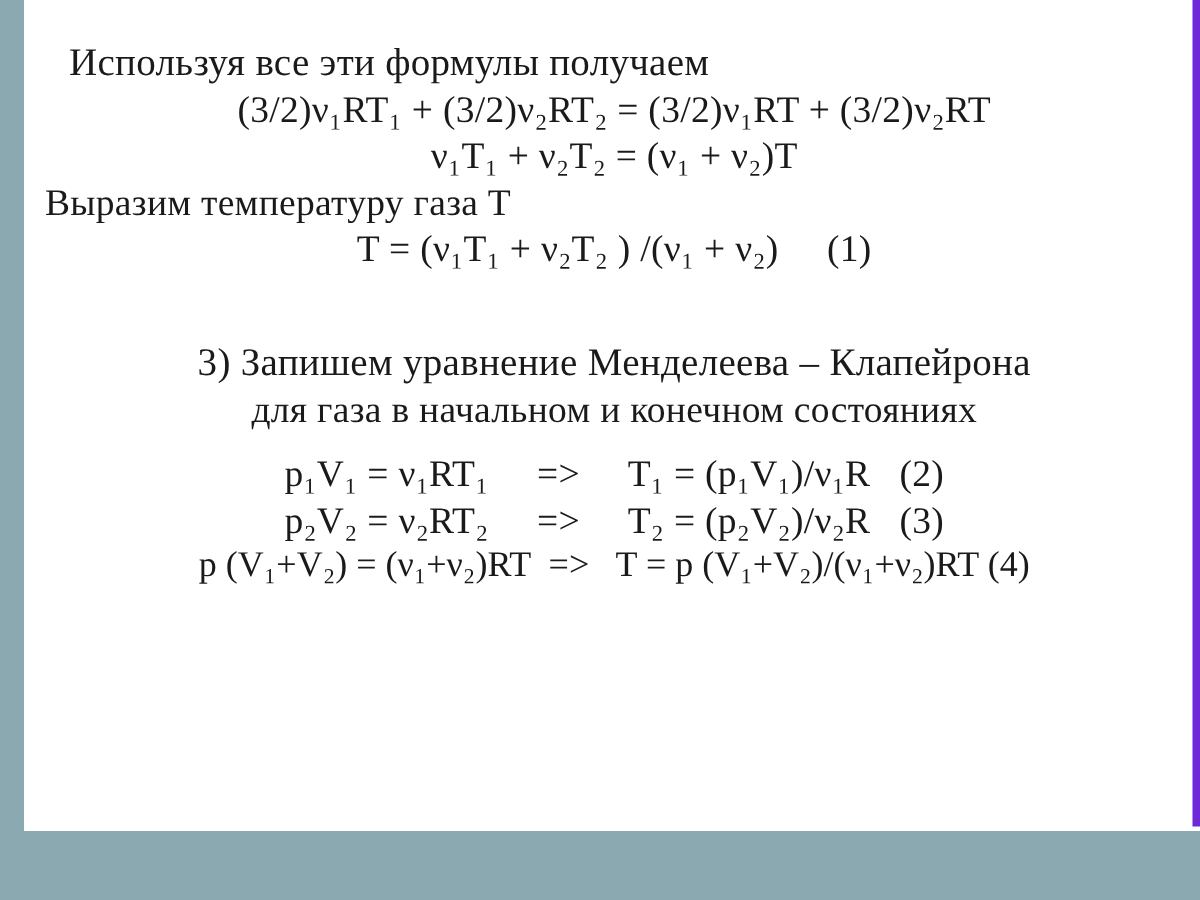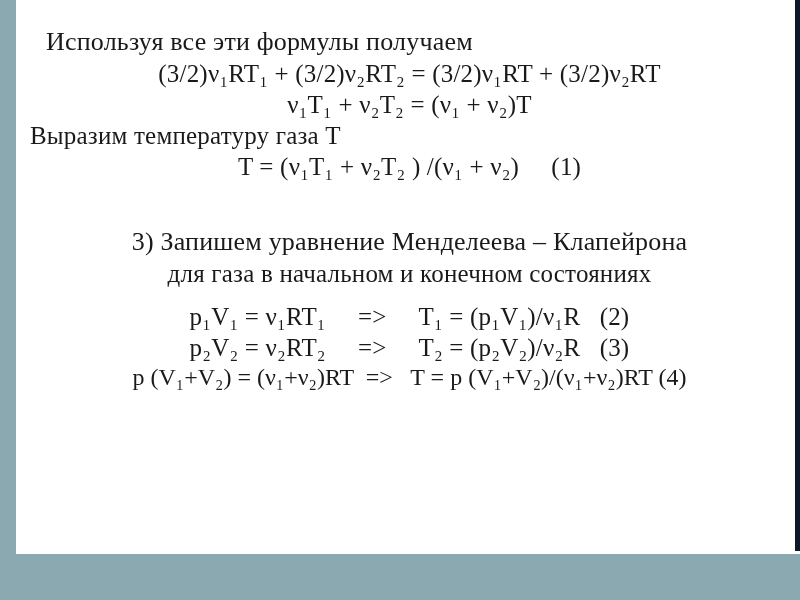--- a/index.html
+++ b/index.html
@@ -13,21 +13,21 @@
     font-family: "Liberation Serif", serif;
     overflow: hidden;
   }
   .slide {
     position: relative;
     width: 800px;
     height: 600px;
     box-sizing: border-box;
     background: #ffffff;
     border-left: 8px solid #8aa9b0;
-    border-right: 5px solid #0f172a;
+    border-right: 5px solid #6d28d9;
   }
   .left-accent-bar {
     position: absolute;
     left: 0;
     top: 0;
     width: 8px;
     height: 600px;
     background: #8aa9b0;
   }
   .bottom-accent-bar {

